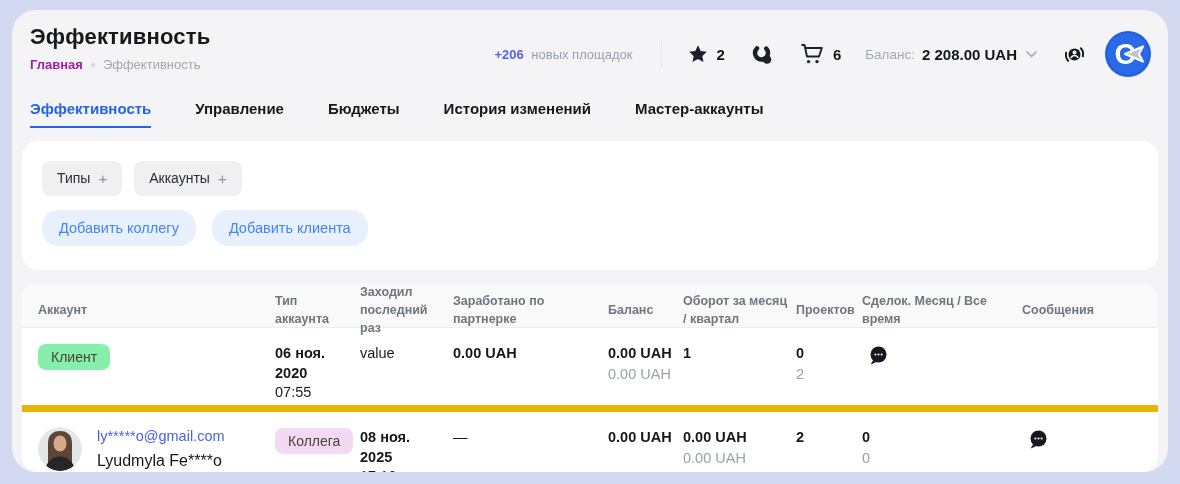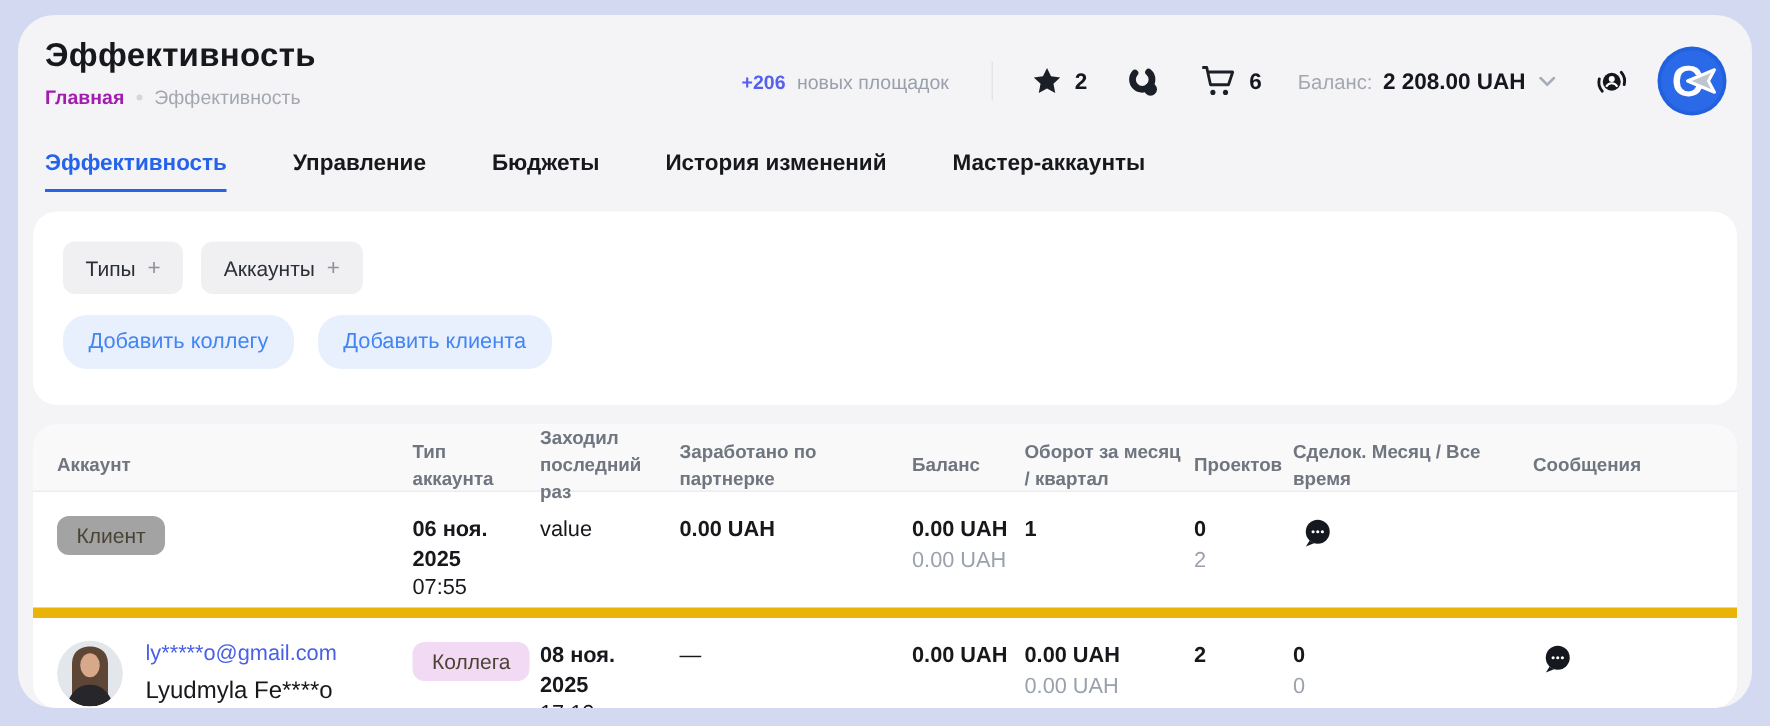--- a/index.html
+++ b/index.html
@@ -73,21 +73,21 @@
     background: #ffffff;
     border-radius: 16px;
     padding: 20px 20px 22px 20px;
     flex: none;
     height: 129px;
   }
   .pill-row { display: flex; gap: 12px; }
   .pill {
     background: #f0f0f2; border: none; border-radius: 8px;
     padding: 9px 15px; font-size: 14px; color: #2b2f38;
-    display: flex; align-items: center; gap: 8px; cursor: pointer;
+    display: flex; gap: 8px; cursor: pointer;
     font-family: inherit;
   }
   .pill .plus { color: #8d929c; font-size: 15px; }
   .action-row { display: flex; gap: 16px; margin-top: 14px; }
   .action-btn {
     background: #e9f0fd; border: none; border-radius: 16px;
     padding: 10px 17px; font-size: 14.5px; color: #4285f4; font-weight: 500;
     cursor: pointer; font-family: inherit;
   }
 
@@ -238,24 +238,24 @@
       <div class="th c4">Заработано по партнерке</div>
       <div class="th">Баланс</div>
       <div class="th">Оборот за месяц / квартал</div>
       <div class="th">Проектов</div>
       <div class="th">Сделок. Месяц / Все время</div>
       <div class="th">Сообщения</div>
     </div>
 
     <div class="trow">
       <div class="cell">
-        <span class="badge" style="background:#a3a3a3">Клиент</span>
-      </div>
-      <div class="cell">
-        <div class="line1 bold">06 ноя. 2025</div>
+        <span class="badge" style="background:#86efac">Клиент</span>
+      </div>
+      <div class="cell">
+        <div class="line1 bold">06 ноя. 2020</div>
         <div class="line1">07:55</div>
       </div>
       <div class="cell">
         <div class="line1">value</div>
       </div>
       <div class="cell">
         <div class="line1 bold">0.00 UAH</div>
       </div>
       <div class="cell">
         <div class="line1 bold">0.00 UAH</div>

